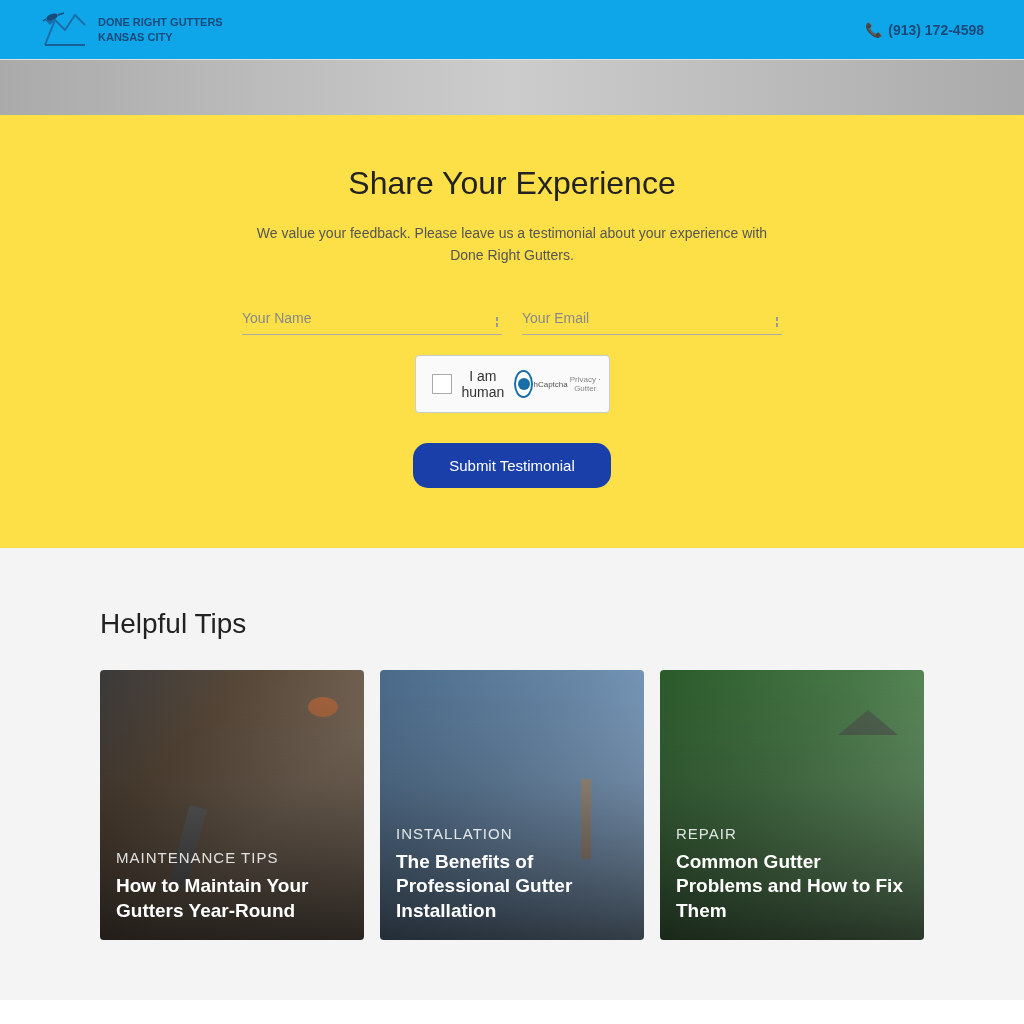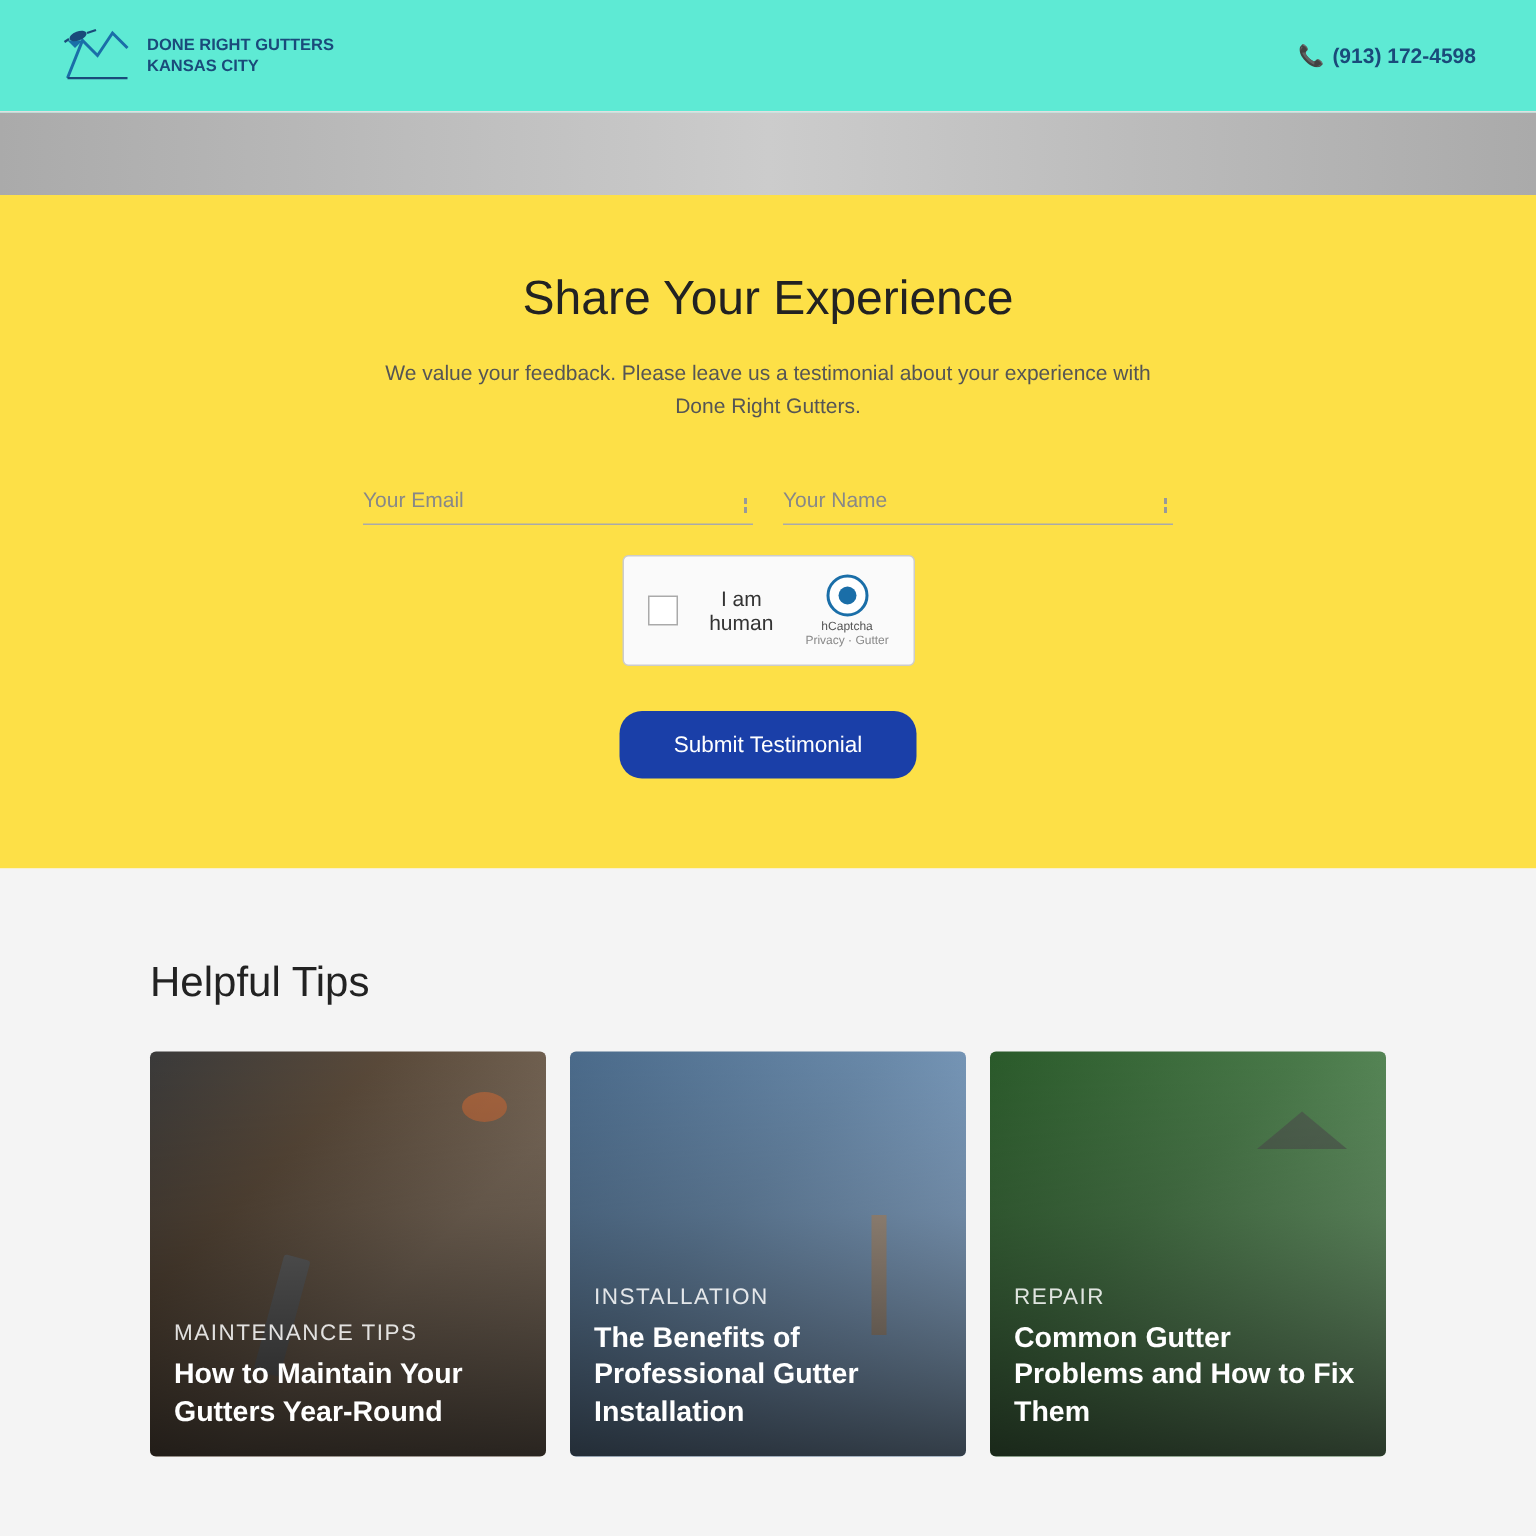--- a/index.html
+++ b/index.html
@@ -4,23 +4,23 @@
   <style>
     * { margin: 0; padding: 0; box-sizing: border-box; }
     body { font-family: Arial, sans-serif; background: #fff; color: #333; }
 
     
     nav {
       display: flex;
       align-items: center;
       justify-content: space-between;
       padding: 0 40px;
-      height: 75px;
+      height: 60px;
       border-bottom: 1px solid #e0e0e0;
-      background: #5eead4;
+      background: #0ea5e9;
     }
     .nav-logo {
       display: flex;
       align-items: center;
       gap: 8px;
     }
     .nav-logo-icon {
       width: 50px;
       height: 50px;
     }
@@ -175,21 +175,20 @@
       margin-right: 10px;
       flex-shrink: 0;
     }
     .captcha-label {
       font-size: 14px;
       color: #333;
       flex: 1;
     }
     .captcha-logo-area {
       display: flex;
-      flex-direction: column;
       align-items: center;
       margin-left: 10px;
     }
     .captcha-logo-circle {
       width: 28px;
       height: 28px;
       border-radius: 50%;
       border: 2.5px solid #1a6ea8;
       display: flex;
       align-items: center;
@@ -358,28 +357,28 @@
   <div class="hero-strip-inner"></div>
 </div>
 
 <section class="main-section">
   <h1 class="section-title">Share Your Experience</h1>
   <p class="section-desc">We value your feedback. Please leave us a testimonial about your experience with Done Right Gutters.</p>
 
   <div class="form-wrapper">
     <div class="form-row">
       <div class="form-field">
-        <input type="email" placeholder="Your Email" style="">
+        <input type="text" placeholder="Your Name" style="">
         <div class="resize-handle">
           <span></span>
             <span></span>
         </div>
       </div>
       <div class="form-field">
-        <input type="text" placeholder="Your Name" style="">
+        <input type="email" placeholder="Your Email" style="">
         <div class="resize-handle">
           <span></span>
             <span></span>
         </div>
       </div>
     </div>
 
 
     <div class="captcha-box">
       <div class="captcha-inner">

